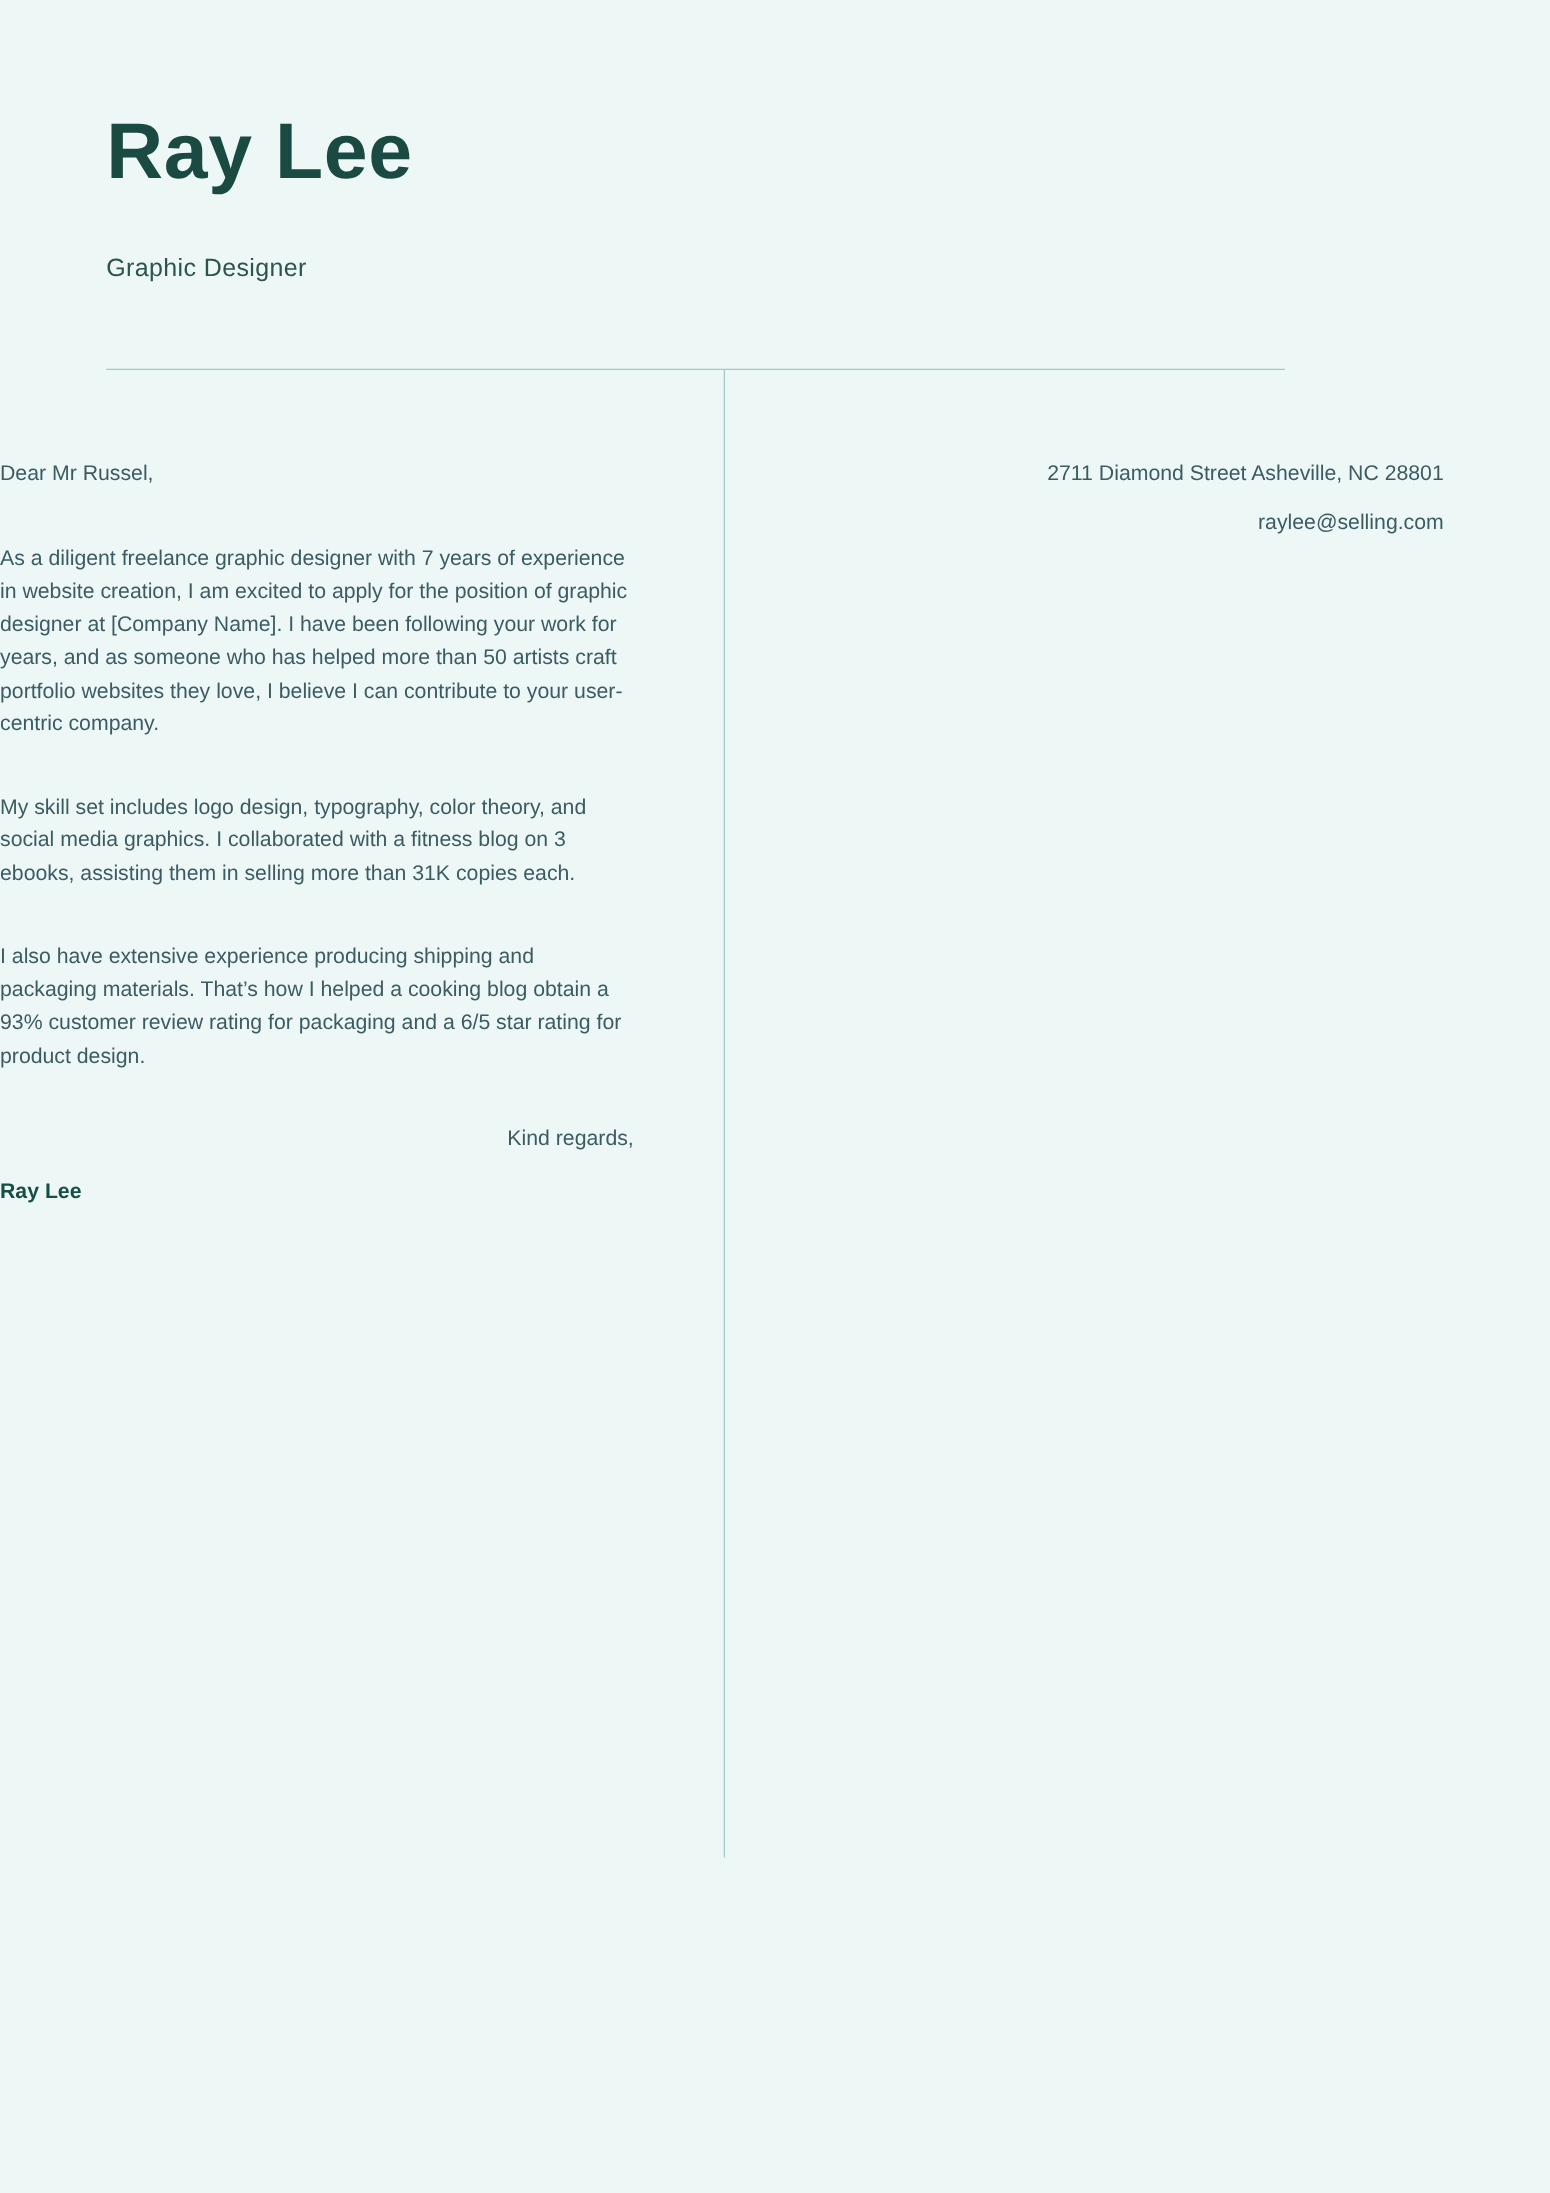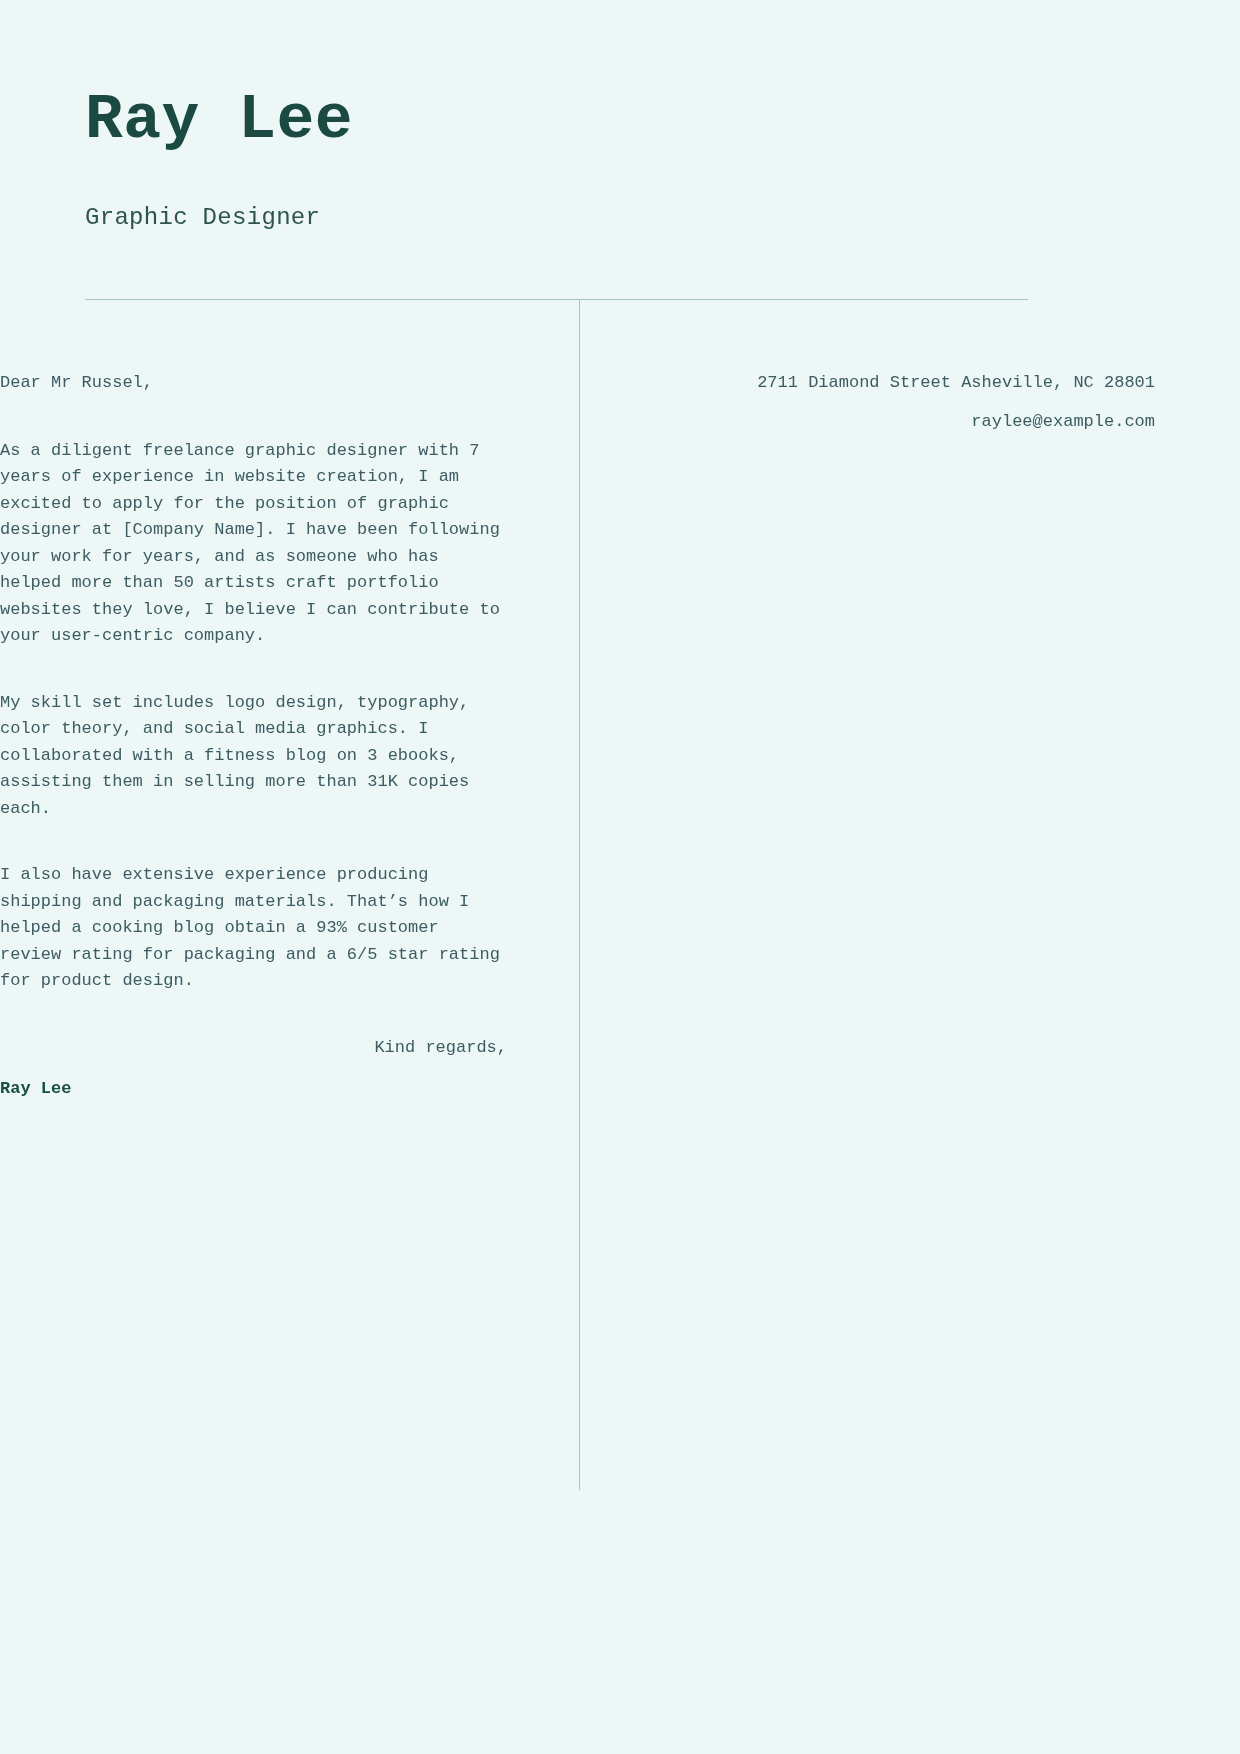--- a/index.html
+++ b/index.html
@@ -18,36 +18,35 @@
   body {
     font-family: "Liberation Sans", "DejaVu Sans", sans-serif;
     background: var(--background);
   }
   .page {
     width: 1240px;
     min-height: 1754px;
     background: var(--background);
     position: relative;
     overflow: hidden;
-    font-family: Liberation Mono, monospace;
   }
   .header {
     padding: 88px 85px 0 85px;
   }
   .applicant-name {
     margin: 0;
     font-size: 63px;
     line-height: 1.05;
     font-weight: 700;
     letter-spacing: 0.5px;
     color: var(--heading);
   }
   .job-title {
     margin: 50px 0 0 0;
-    font-size: 24px;
+    font-size: 20px;
     font-weight: 400;
     letter-spacing: 0.3px;
     color: var(--subtitle);
   }
   .top-rule {
     border: none;
     border-top: 1px solid var(--divider);
     margin: 68px 0 0 85px;
     width: 943px;
   }
@@ -124,18 +123,18 @@
 
       <p class="closing">Kind regards,</p>
 
       <p class="signature">Ray Lee</p>
     </div>
 
     <div class="col-divider"></div>
 
     <div class="right-col">
       <p class="contact-line">2711 Diamond Street Asheville, NC 28801</p>
-      <p class="contact-line">raylee@example.com</p>
+      <p class="contact-line">raylee@selling.com</p>
     </div>
 
   </div>
 
 </div>
 
 </body></html>

